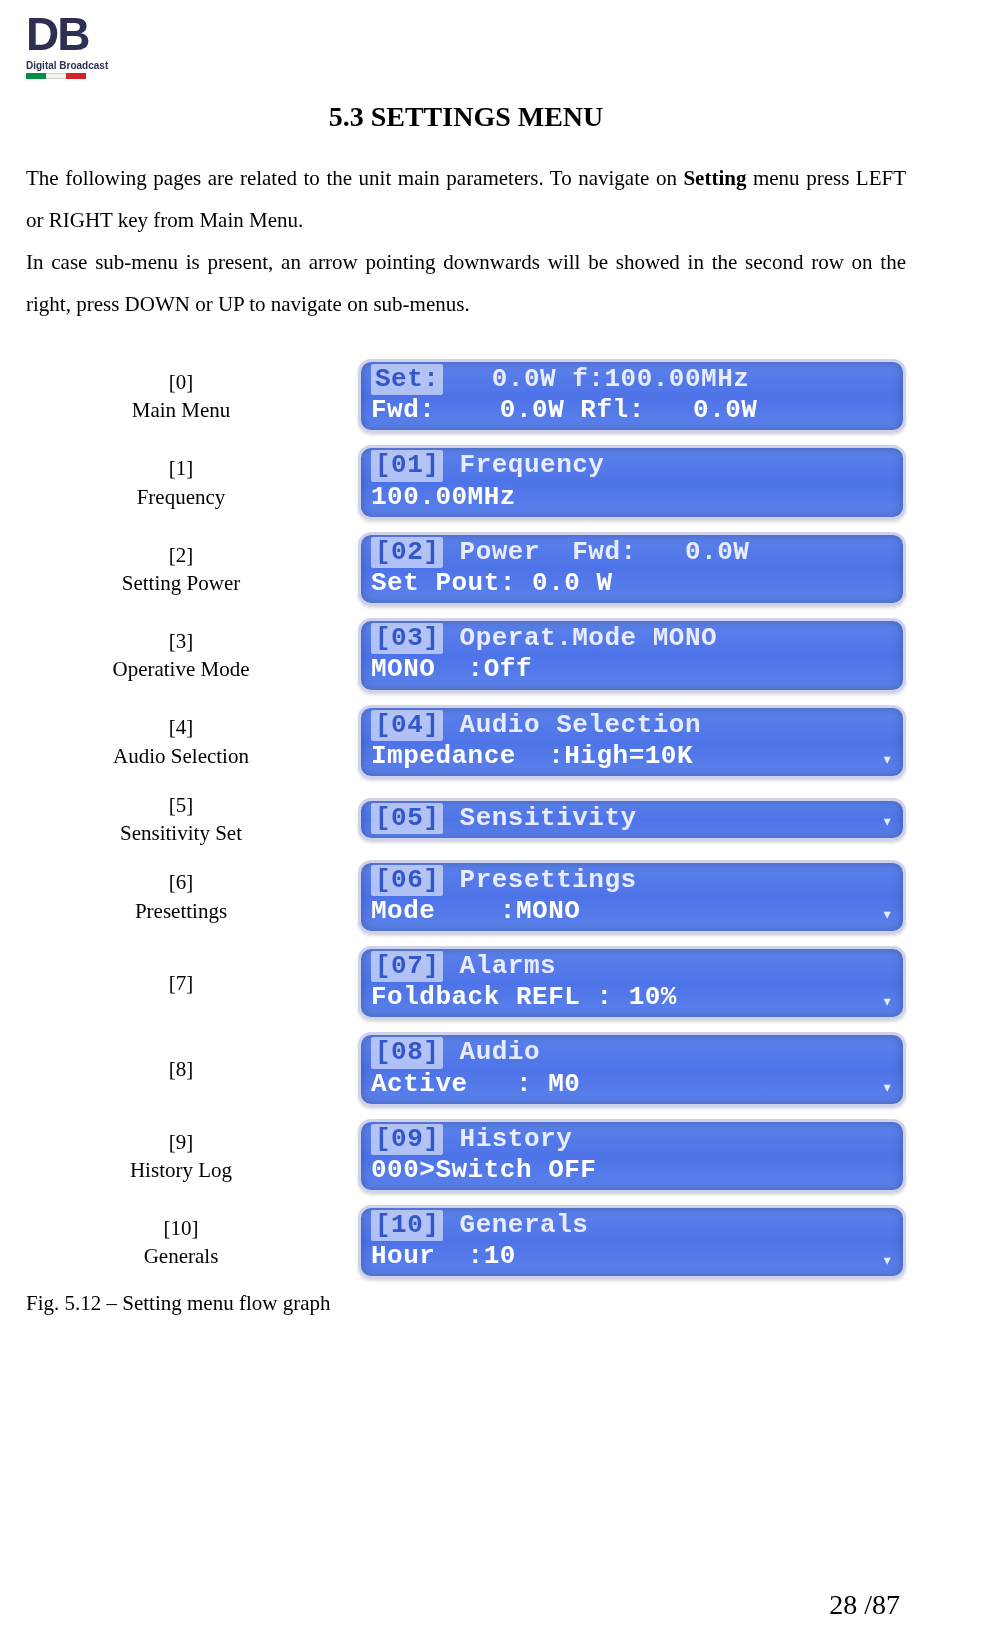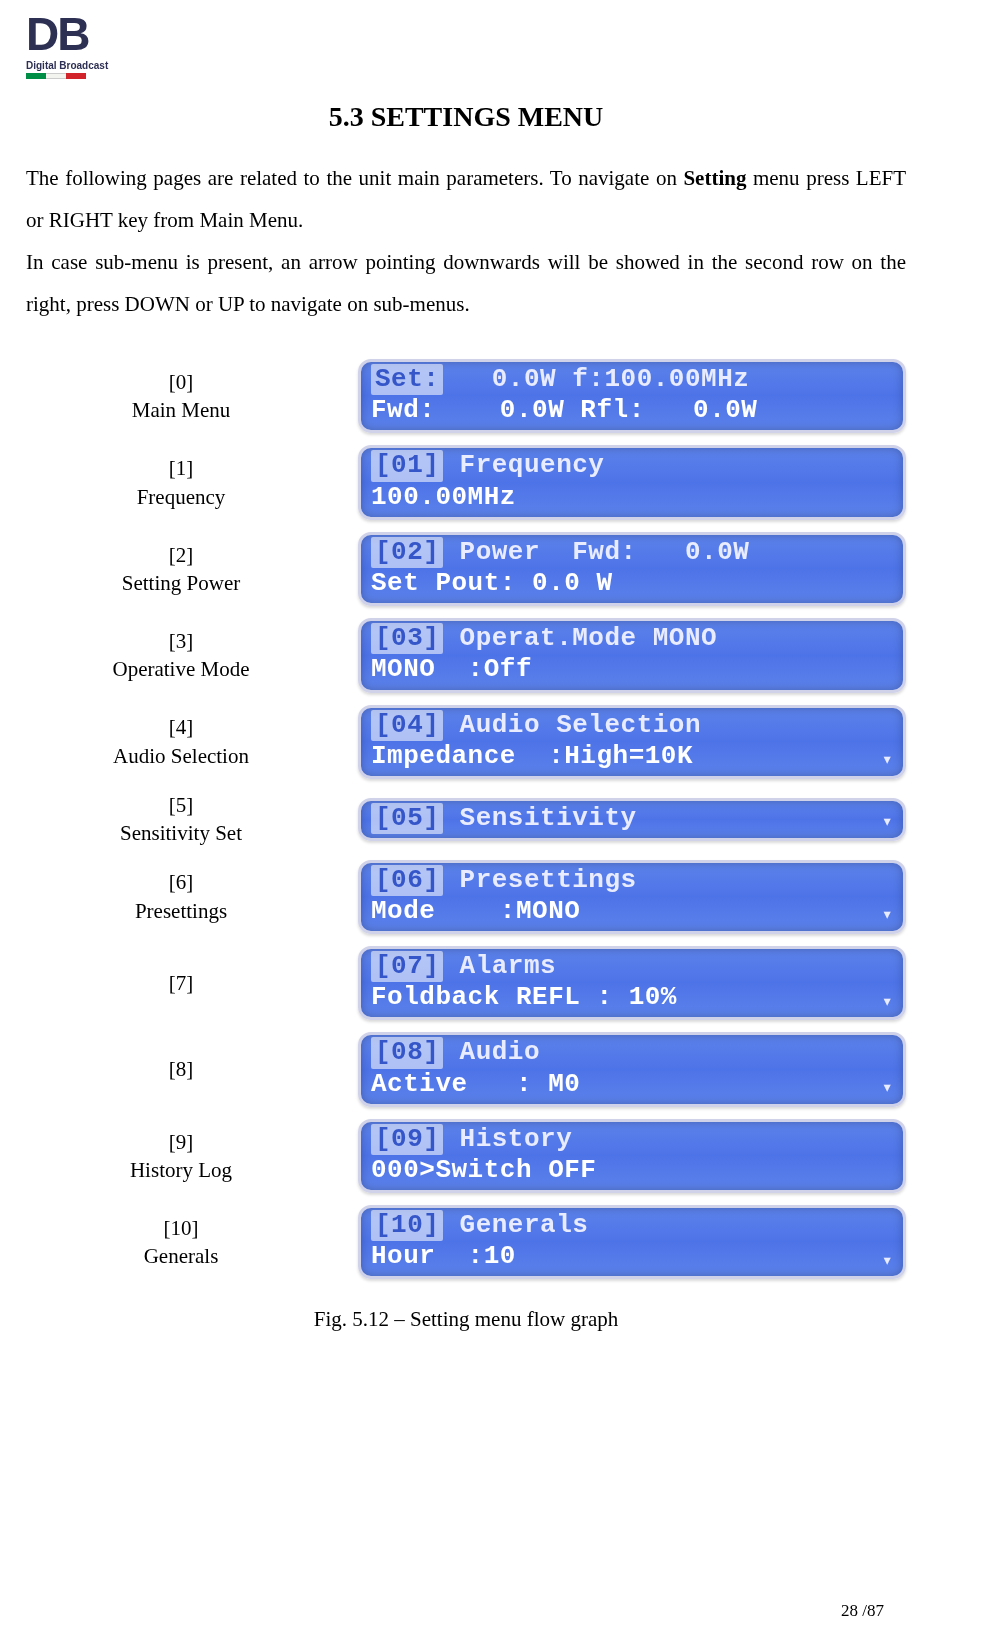--- a/index.html
+++ b/index.html
@@ -106,30 +106,30 @@
   }
   .sub-arrow {
     position: absolute;
     right: 10px;
     bottom: 4px;
     font-size: 18px;
     color: #e9ecff;
   }
 
   .caption {
-    text-align: center;
+    text-align: left;
     font-size: 21px;
-    margin-top: 28px;
+    margin-top: 12px;
   }
 
   .page-num {
     position: absolute;
     bottom: 24px;
-    right: 48px;
-    font-size: 17px;
+    right: 32px;
+    font-size: 28px;
     margin-left: 12px;
   }
 
   .hl-wrap { display:inline-block; }
 </style>
 </head>
 <body>
 
 <div class="page">
 

